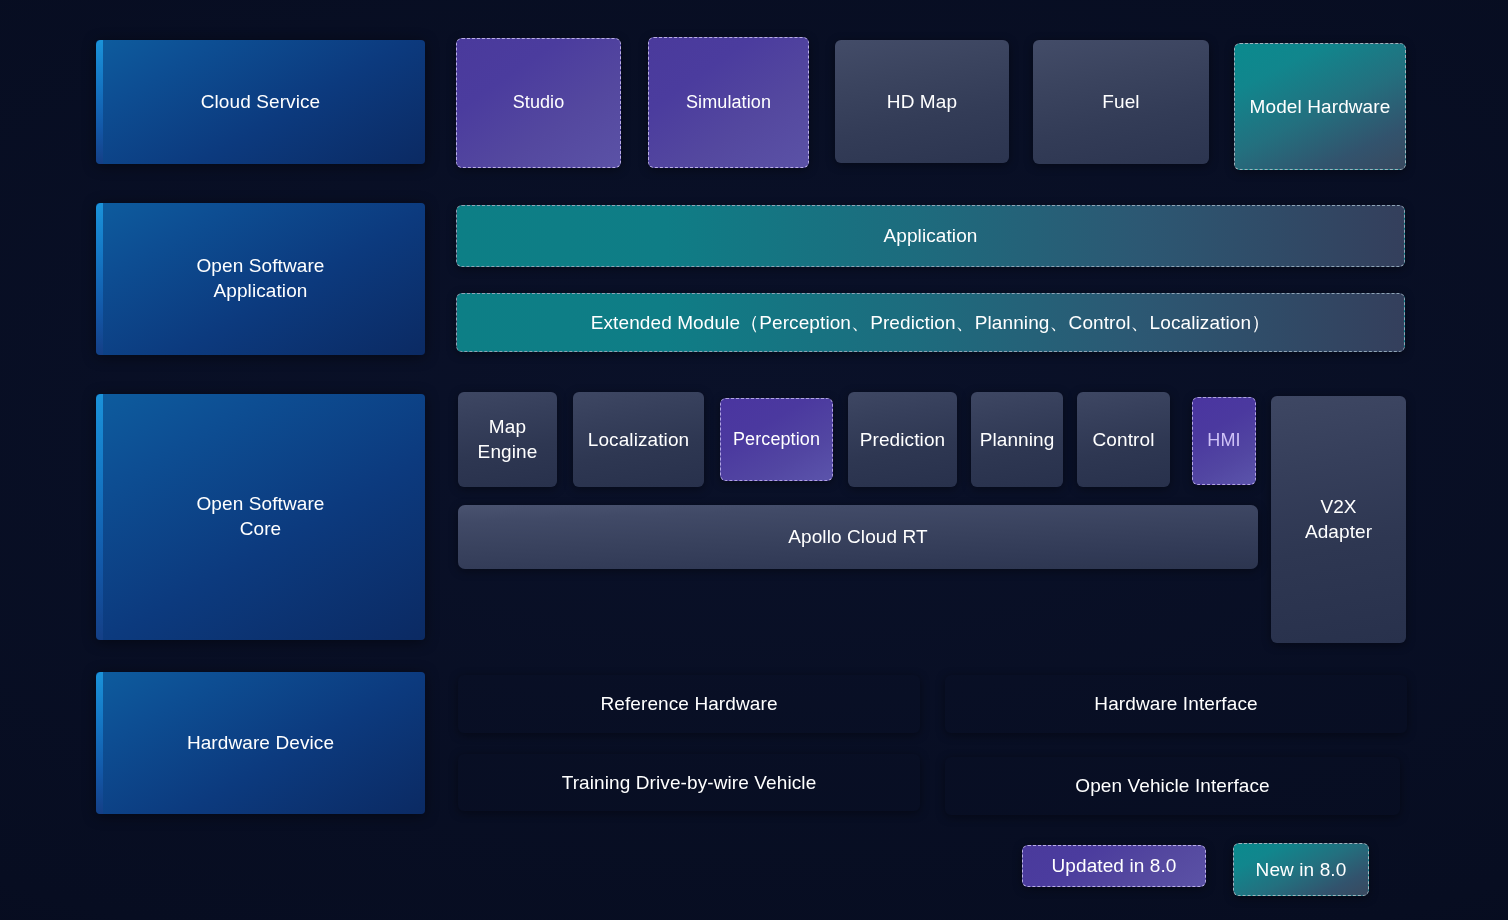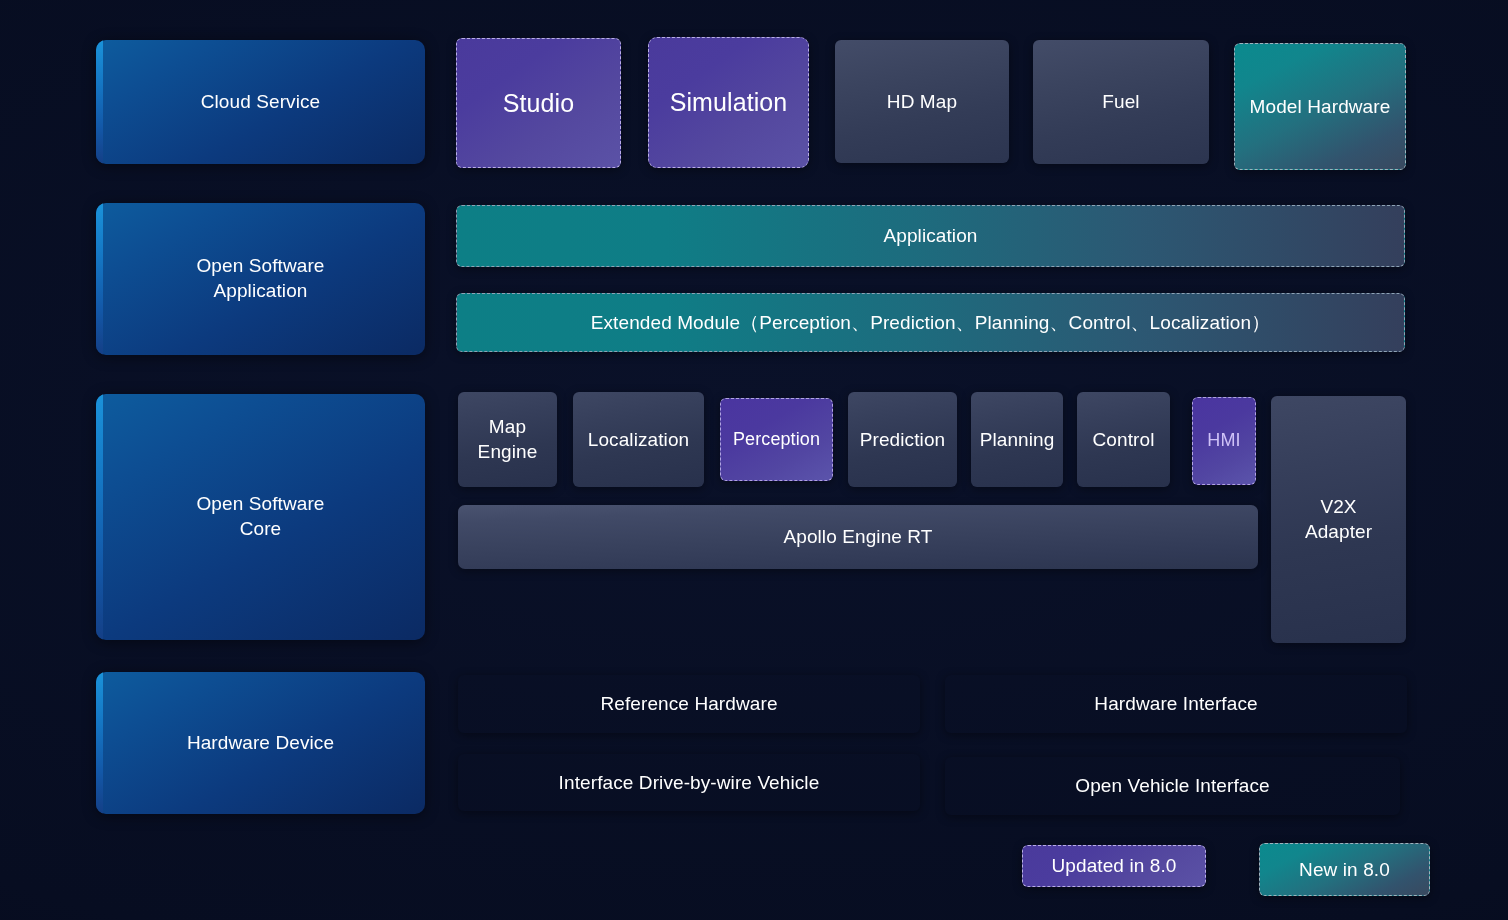--- a/index.html
+++ b/index.html
@@ -29,21 +29,21 @@
     color: #ffffff;
     border-radius: 6px;
     line-height: 1.22;
     white-space: pre-line;
     letter-spacing: .1px;
   }
 
   
   .pillar {
     background: linear-gradient(150deg, #0d5c9e 0%, #0d4e93 22%, #0c3a7e 58%, #0b2a63 100%);
-    border-radius: 10px;
+    border-radius: 4px;
     font-size: 19px;
     overflow: hidden;
     box-shadow: 0 2px 14px rgba(0,0,0,.45);
   }
   .pillar::before {
     content: "";
     position: absolute;
     left: 0; top: 0; bottom: 0;
     width: 7px;
     background: linear-gradient(180deg, #1b93da 0%, #1577c4 35%, #1358a8 70%, #143f86 100%);
@@ -65,21 +65,21 @@
   .slate-mid {
     background: linear-gradient(172deg, #454e6a 0%, #3c melt 0%, #3a4360 35%, #323b57 70%, #2b3450 100%);
     box-shadow: 0 2px 10px rgba(0,0,0,.4);
     font-size: 19px;
   }
 
   
   .purple {
     background: linear-gradient(145deg, #4a3a9c 0%, #4b3c9e 30%, #54489f 65%, #5b52a6 100%);
     border: 1.5px dashed #b9aee6;
-    font-size: 25px;
+    font-size: 18px;
     box-shadow: 0 2px 10px rgba(0,0,0,.4);
   }
   .purple-mod {
     background: linear-gradient(150deg, #4a35a0 0%, #4b399f 35%, #5246a2 70%, #5b54ab 100%);
     border: 1.5px dashed #b1a4e2;
     color: #cfc2f7;
     font-size: 18px;
     box-shadow: 0 2px 10px rgba(0,0,0,.4);
   }
 
@@ -110,21 +110,21 @@
 </style>
 </head>
 <body>
 
 <div id="stage">
 
   <div class="box pillar" style="left:96px; top:40px; width:329px; height:124px;">Cloud Service</div>
 
   <div class="box purple" style="left:456px; top:38px; width:165px; height:130px;">Studio</div>
 
-  <div class="box purple" style="left:648px; top:37px; width:161px; height:131px;border-radius:9px;">Simulation</div>
+  <div class="box purple" style="left:648px; top:37px; width:161px; height:131px;">Simulation</div>
 
   <div class="box slate" style="left:1033px; top:40px; width:176px; height:124px;">Fuel</div>
 
   <div class="box slate" style="left:835px; top:40px; width:174px; height:123px;">HD Map</div>
 
   <div class="box teal" style="left:1234px; top:43px; width:172px; height:127px;">Model Hardware</div>
 
   <div class="box pillar two-line" style="left:96px; top:203px; width:329px; height:152px;">Open Software
 Application</div>
 
@@ -143,33 +143,33 @@
   <div class="box purple-mod" style="left:720px; top:398px; width:113px; height:83px; color:#ffffff;">Perception</div>
 
   <div class="box slate-deep" style="left:848px; top:392px; width:109px; height:95px;">Prediction</div>
 
   <div class="box slate-deep" style="left:971px; top:392px; width:92px; height:95px;">Planning</div>
 
   <div class="box slate-deep" style="left:1077px; top:392px; width:93px; height:95px;">Control</div>
 
   <div class="box purple-mod" style="left:1184px; top:397px; width:64px; height:88px;margin-left:8px;">HMI</div>
 
-  <div class="box runtime" style="left:458px; top:505px; width:800px; height:64px;">Apollo Engine RT</div>
+  <div class="box runtime" style="left:458px; top:505px; width:800px; height:64px;">Apollo Cloud RT</div>
 
 
   <div class="box slate-deep two-line" style="left:1271px; top:396px; width:135px; height:247px;">V2X
 Adapter</div>
 
   <div class="box pillar" style="left:96px; top:672px; width:329px; height:142px;">Hardware Device</div>
 
   <div class="box slate-mid" style="left:458px; top:675px; width:462px; height:58px;">Reference Hardware</div>
 
   <div class="box slate-mid" style="left:945px; top:675px; width:462px; height:58px;">Hardware Interface</div>
 
-  <div class="box slate-mid" style="left:458px; top:754px; width:462px; height:57px;">Interface Drive-by-wire Vehicle</div>
+  <div class="box slate-mid" style="left:458px; top:754px; width:462px; height:57px;">Training Drive-by-wire Vehicle</div>
 
   <div class="box slate-mid" style="left:945px; top:757px; width:455px; height:58px;">Open Vehicle Interface</div>
 
   <div class="box purple legend-lbl" style="left:1022px; top:845px; width:184px; height:42px; color:#ffffff;">Updated in 8.0</div>
 
-  <div class="box teal legend-lbl" style="left:1259px; top:843px; width:171px; height:53px;">New in 8.0</div>
+  <div class="box teal legend-lbl" style="left:1233px; top:843px; width:136px; height:53px;">New in 8.0</div>
 
 </div>
 
 </body></html>

